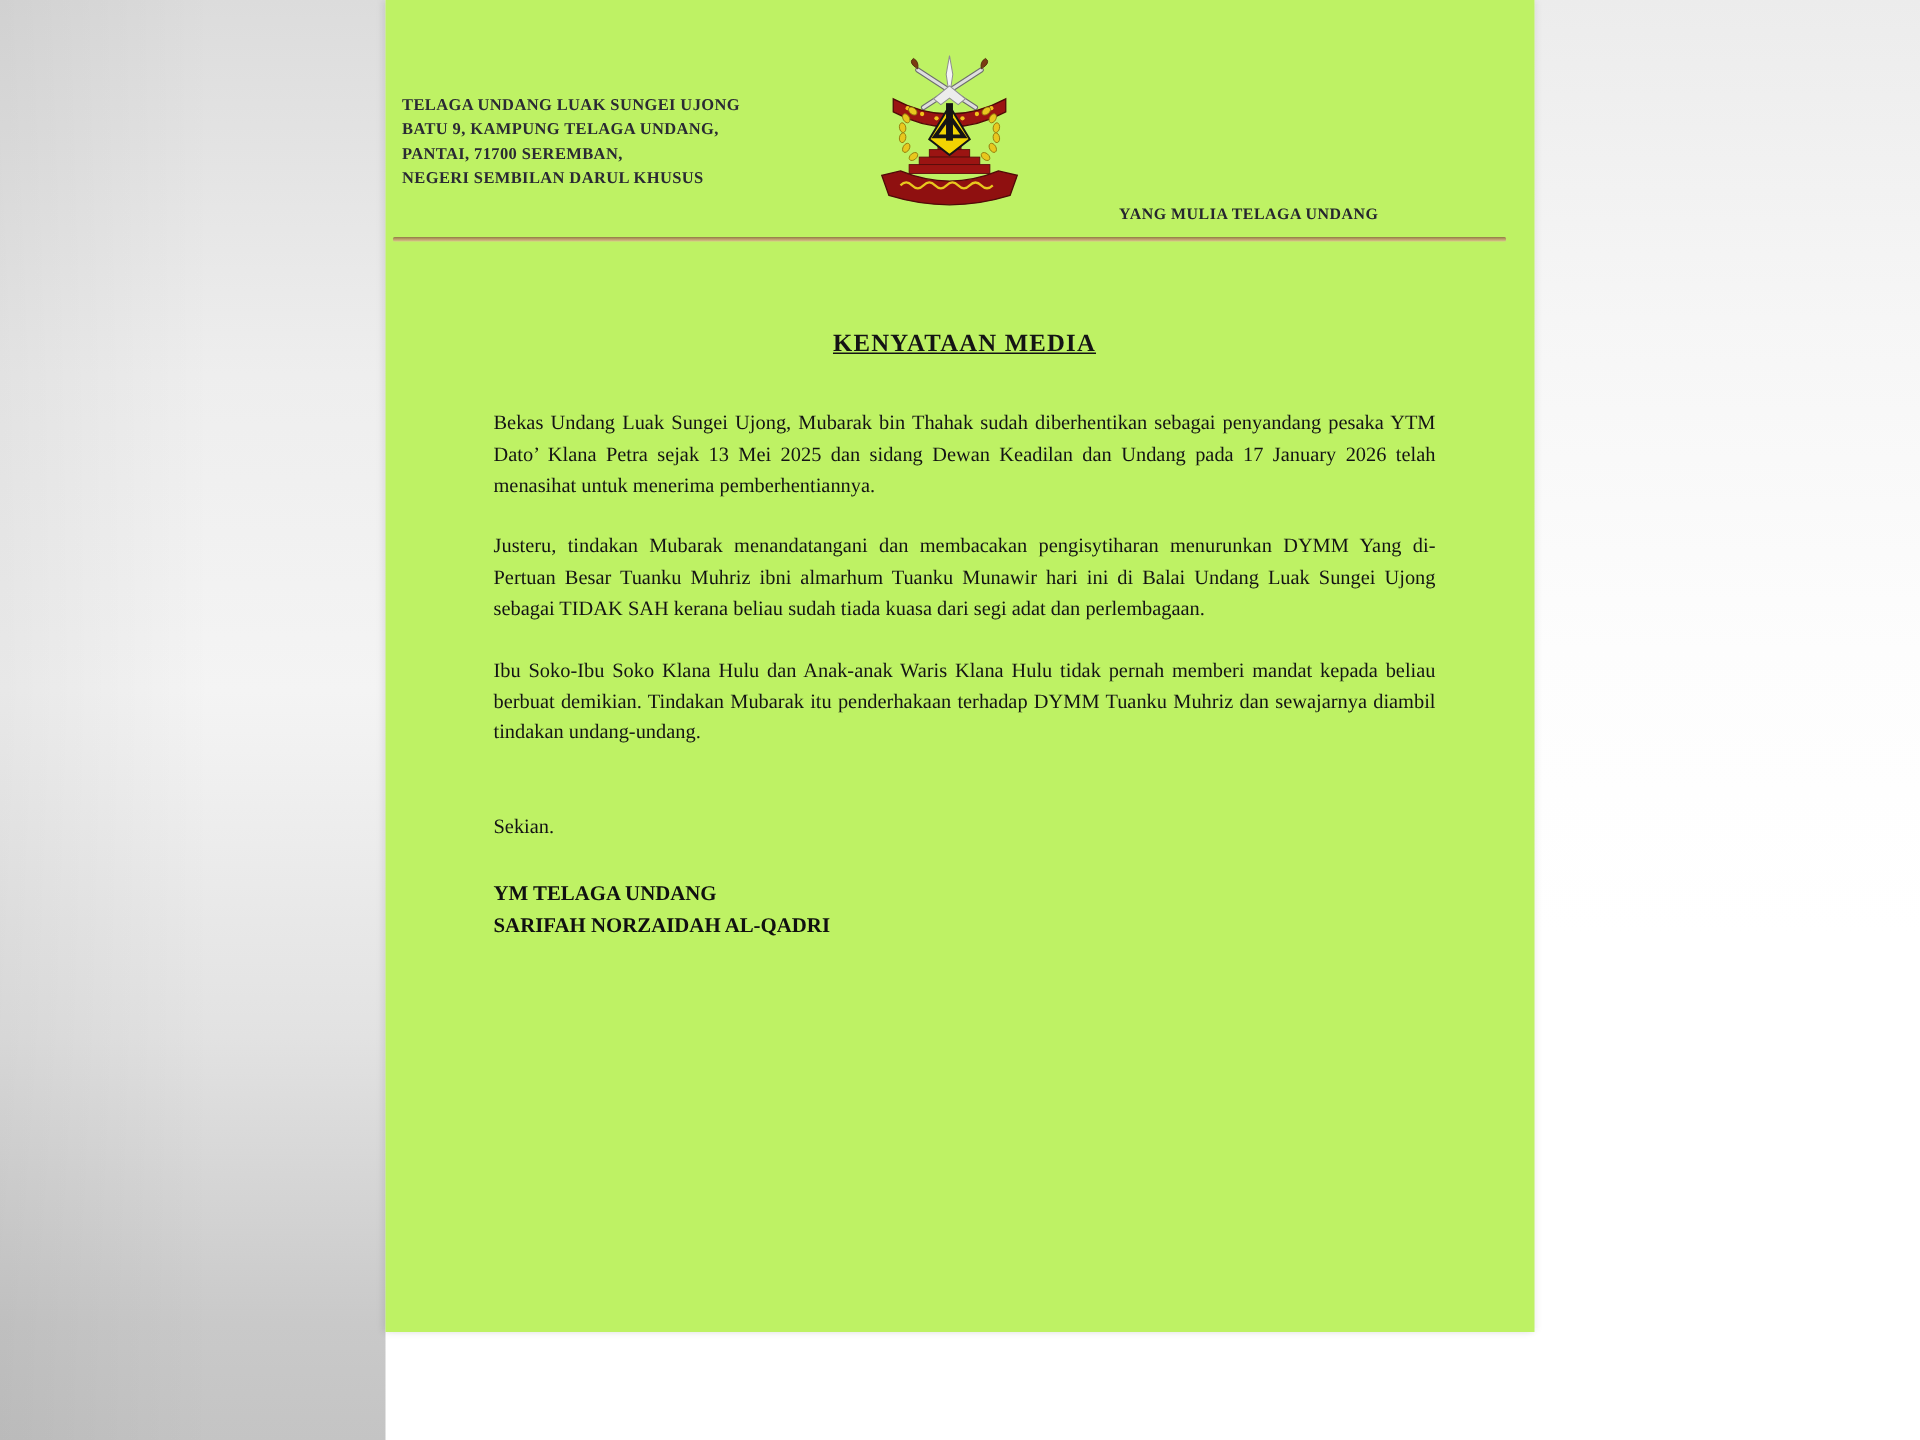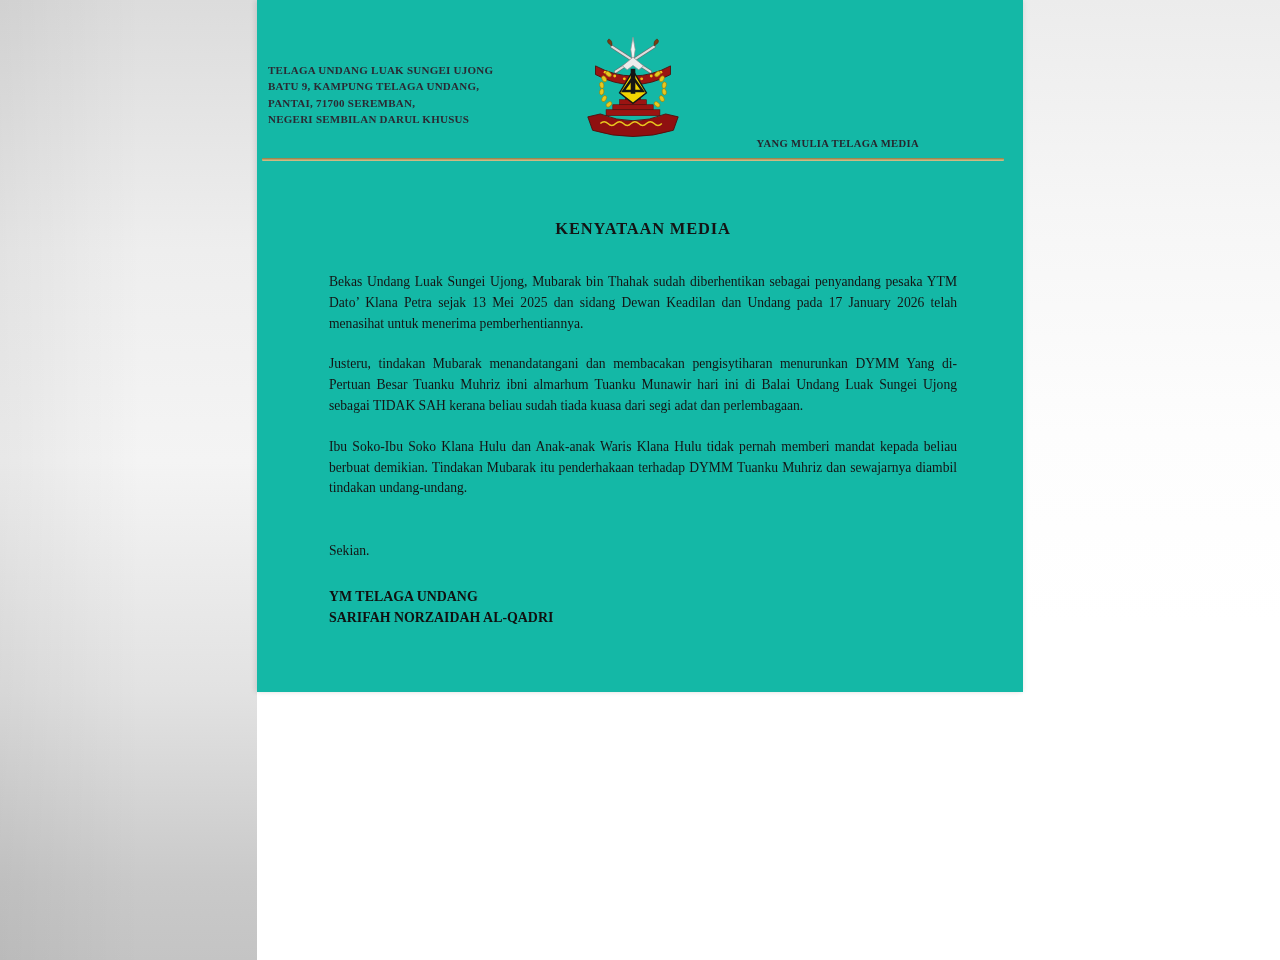--- a/index.html
+++ b/index.html
@@ -19,22 +19,22 @@
       linear-gradient(90deg, rgba(0,0,0,0.05) 0%, rgba(0,0,0,0.0) 55%),
       linear-gradient(180deg, #dcdcdc 0%, #eeeeee 26%, #f4f4f4 48%, #e2e2e2 72%, #c9c9c9 92%, #c4c4c4 100%);
   }
   .bg-right {
     position: absolute; left: 1023px; top: 0; width: 257px; height: 960px;
     background: linear-gradient(180deg, #ececec 0%, #f6f6f6 22%, #fdfdfd 45%, #ffffff 65%);
   }
 
   
   .page {
-    position: absolute; left: 257px; top: 0; width: 766px; height: 692px;
-    background: #14b8a6;
+    position: absolute; left: 257px; top: 0; width: 766px; height: 888px;
+    background: #bef264;
     box-shadow: -2px 0 5px rgba(0,0,0,0.10), 2px 0 4px rgba(0,0,0,0.04);
   }
 
   .address {
     position: absolute; left: 11px; top: 62px;
     font-size: 11px; font-weight: bold; letter-spacing: 0.25px;
     line-height: 16.3px; color: #2a2a33;
     white-space: nowrap;
   }
 
@@ -48,21 +48,21 @@
 
   .rule {
     position: absolute; left: 5px; top: 158px; width: 742px; height: 3px;
     background: linear-gradient(180deg, #8f7a47 0%, #b69a60 40%, #d9c48e 100%);
     border-radius: 1px;
   }
 
   .doc-title {
     position: absolute; left: 72px; top: 219px; width: 628px;
     text-align: center; font-size: 16.5px; font-weight: bold;
-    letter-spacing: 0.8px; color: #141414;
+    letter-spacing: 0.8px; color: #141414; text-decoration: underline;
   }
 
   .body-text {
     position: absolute; left: 72px; top: 272px; width: 628px;
     font-size: 13.6px; line-height: 20.8px; color: #141414;
   }
   .body-text p { margin: 0 0 20px 0; text-align: justify; text-justify: inter-word; }
   .body-text p.para-last { margin-bottom: 42px; }
   .body-text p.closing { margin-bottom: 21px; text-align: left; }
 
@@ -139,21 +139,21 @@
           <path d="M52,43 L62,57 L42,57 Z" fill="none" stroke="#151515" stroke-width="2.6"></path>
         </g>
 
         <g>
           <path d="M5,84 L18,81 Q52,95 86,81 L99,84 L94,98 Q52,111 10,98 Z" fill="#8f1010" stroke="#4f0a08" stroke-width="0.9"></path>
           <path d="M18,91 Q22,87 26,91 T34,91 T42,91 T50,91 T58,91 T66,91 T74,91 T82,91" fill="none" stroke="#e8c81e" stroke-width="1.5"></path>
         </g>
       </svg>
     </div>
 
-    <div class="right-title">YANG MULIA TELAGA MEDIA</div>
+    <div class="right-title">YANG MULIA TELAGA UNDANG</div>
 
     <div class="rule"></div>
 
     <div class="doc-title">KENYATAAN MEDIA</div>
 
     <div class="body-text">
       <p class="para">Bekas Undang Luak Sungei Ujong, Mubarak bin Thahak sudah diberhentikan sebagai penyandang pesaka YTM Dato’ Klana Petra sejak 13 Mei 2025 dan sidang Dewan Keadilan dan Undang pada 17 January 2026 telah menasihat untuk menerima pemberhentiannya.</p>
       <p class="para">Justeru, tindakan Mubarak menandatangani dan membacakan pengisytiharan menurunkan DYMM Yang di-Pertuan Besar Tuanku Muhriz ibni almarhum Tuanku Munawir hari ini di Balai Undang Luak Sungei Ujong sebagai TIDAK SAH kerana beliau sudah tiada kuasa dari segi adat dan perlembagaan.</p>
       <p class="para para-last">Ibu Soko-Ibu Soko Klana Hulu dan Anak-anak Waris Klana Hulu tidak pernah memberi mandat kepada beliau berbuat demikian. Tindakan Mubarak itu penderhakaan terhadap DYMM Tuanku Muhriz dan sewajarnya diambil tindakan undang-undang.</p>
       <p class="closing">Sekian.</p>

